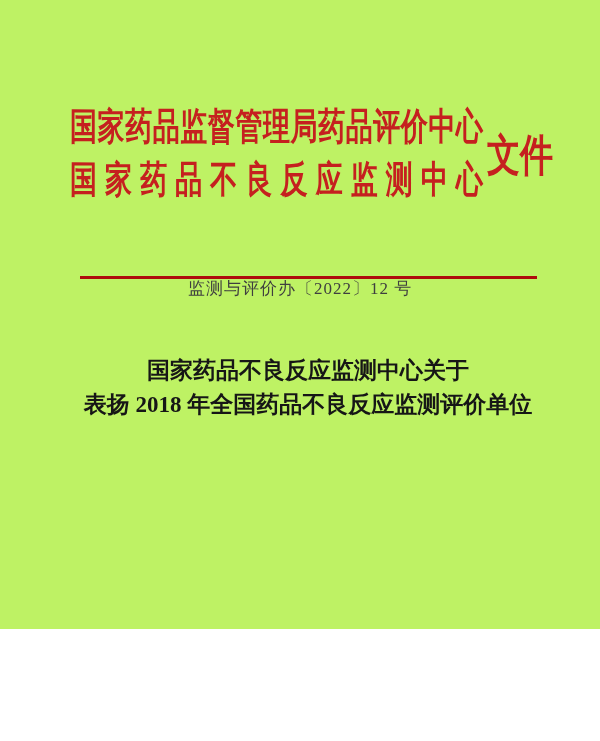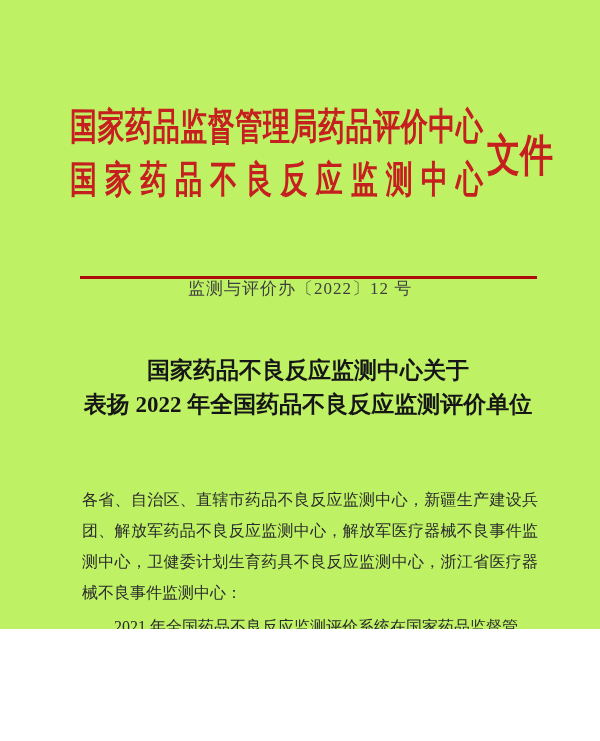--- a/index.html
+++ b/index.html
@@ -115,26 +115,19 @@
   </div>
 
   <div class="letterhead-suffix" style="color: rgb(197, 32, 31);">文件</div>
 
   <div class="doc-number">监测与评价办〔2022〕12 号</div>
 
   <div class="red-divider" style="background-color: rgb(174, 12, 12);"></div>
 
   <div class="doc-title">
     <div>国家药品不良反应监测中心关于</div>
-    <div>表扬 2022 年全国药品不良反应监测评价单位</div>
+    <div>表扬 2018 年全国药品不良反应监测评价单位</div>
   </div>
 
-  <div class="doc-body">
-    <div class="body-line just">各省、自治区、直辖市药品不良反应监测中心，新疆生产建设兵</div>
-    <div class="body-line just">团、解放军药品不良反应监测中心，解放军医疗器械不良事件监</div>
-    <div class="body-line just">测中心，卫健委计划生育药具不良反应监测中心，浙江省医疗器</div>
-    <div class="body-line">械不良事件监测中心：</div>
-    <div class="body-line indent">2021 年全国药品不良反应监测评价系统在国家药品监督管</div>
-  </div>
 
   <div class="page-number">- 1 -</div>
 
 </div>
 
 </body></html>

